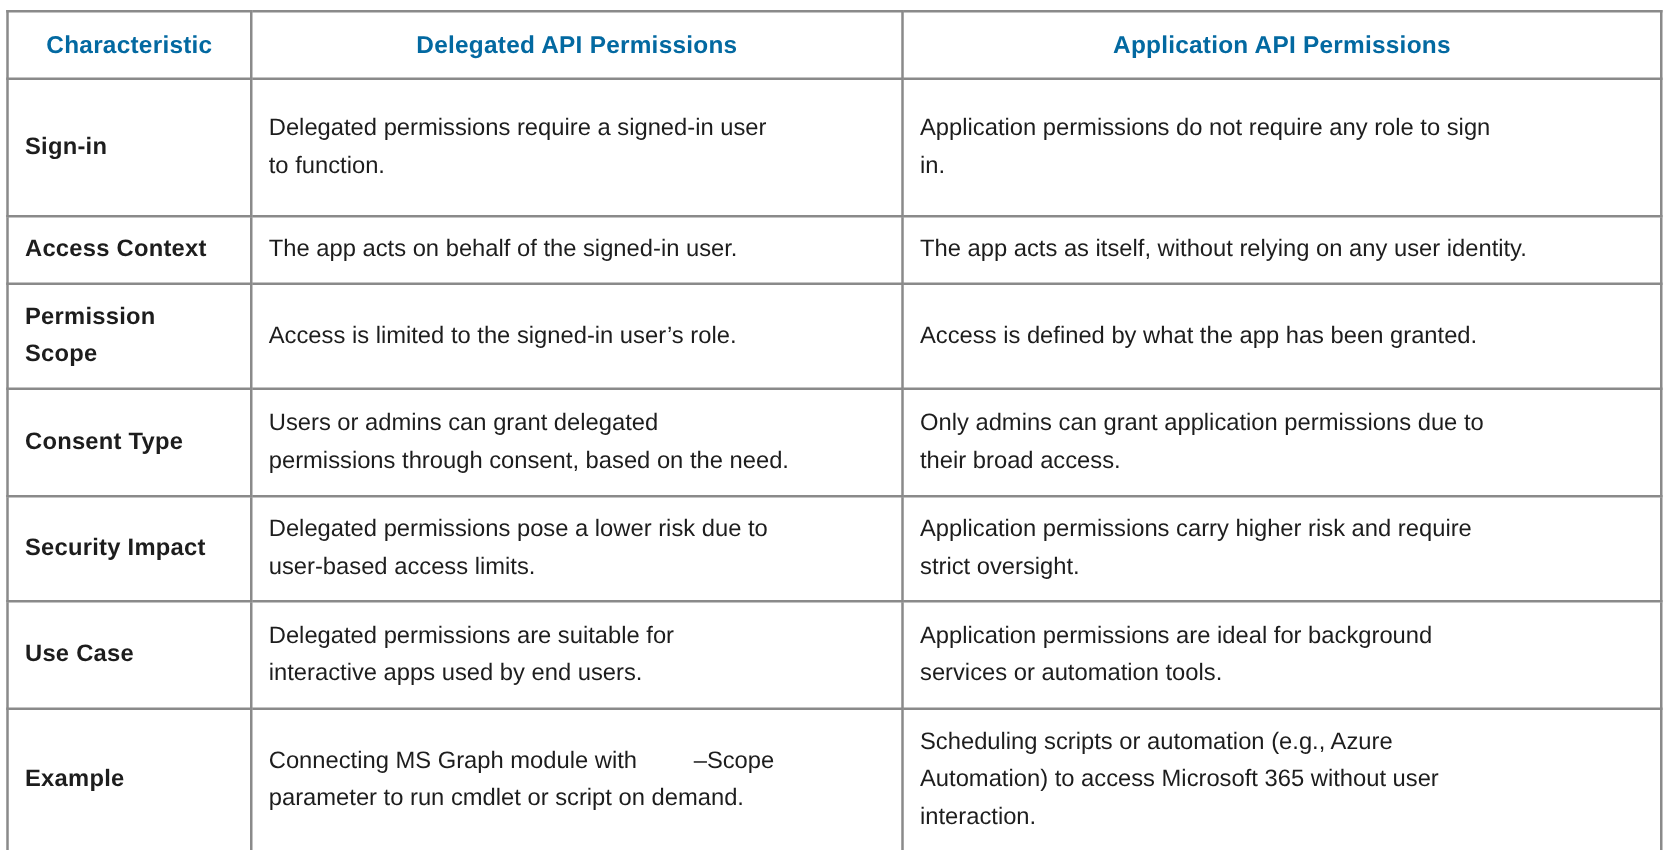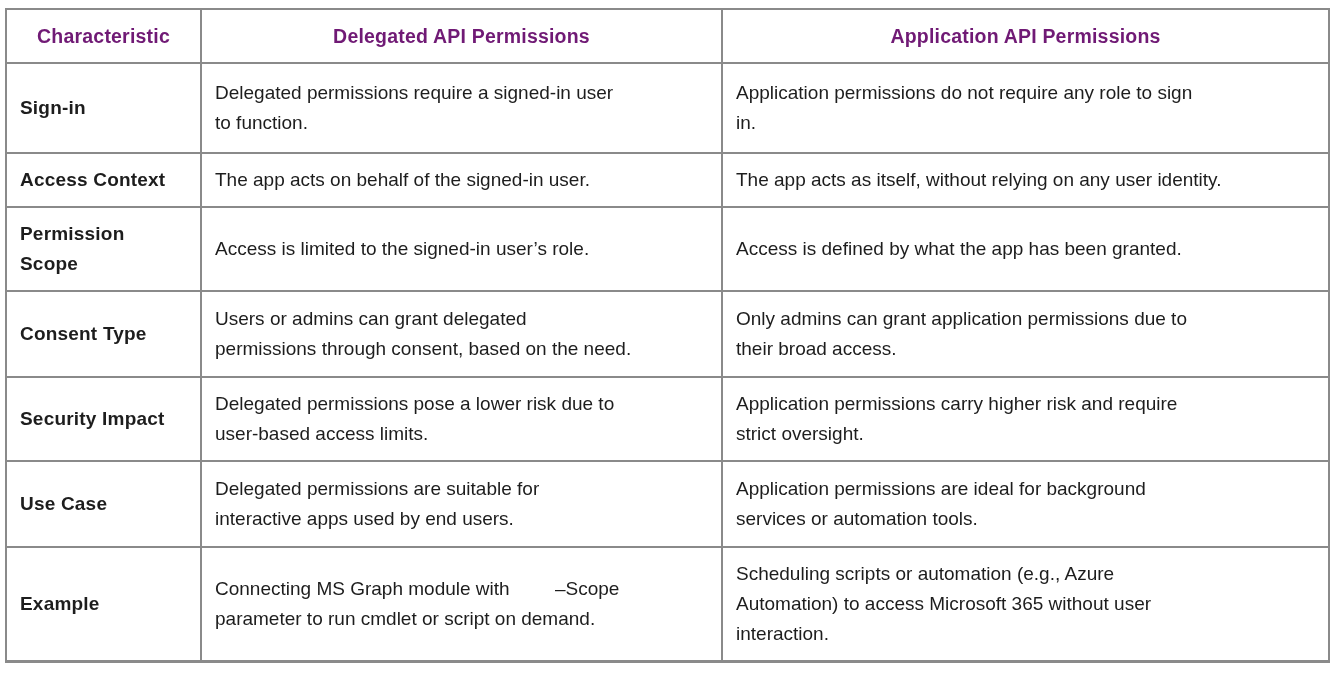--- a/index.html
+++ b/index.html
@@ -28,37 +28,37 @@
   }
   table.comparison {
     border-bottom-width: 3px;
   }
   th {
     height: 52px;
     text-align: center;
     vertical-align: middle;
     font-size: 19.5px;
     font-weight: bold;
-    color: #701a75;
+    color: #0369a1;
     letter-spacing: 0.2px;
     padding: 0 6px;
   }
   td {
     vertical-align: middle;
     color: #1d1d1d;
     font-size: 19px;
     line-height: 30px;
     white-space: pre-line;
     padding: 6px 10px 6px 13px;
   }
   td.label {
     font-weight: bold;
     letter-spacing: 0.2px;
   }
-  tbody tr:nth-child(1) { height: 90px; }
+  tbody tr:nth-child(1) { height: 110px; }
   tbody tr:nth-child(2) { height: 54px; }
   tbody tr:nth-child(3) { height: 84px; padding-left: 48px; }
   tbody tr:nth-child(4) { height: 86px; border-radius: 17px; }
   tbody tr:nth-child(5) { height: 84px; margin-top: 24px; }
   tbody tr:nth-child(6) { height: 86px; }
   tbody tr:nth-child(7) { height: 114px; }
   .bold-inline { font-weight: normal; margin-left: 40px; }
 </style>
 </head>
 <body>

